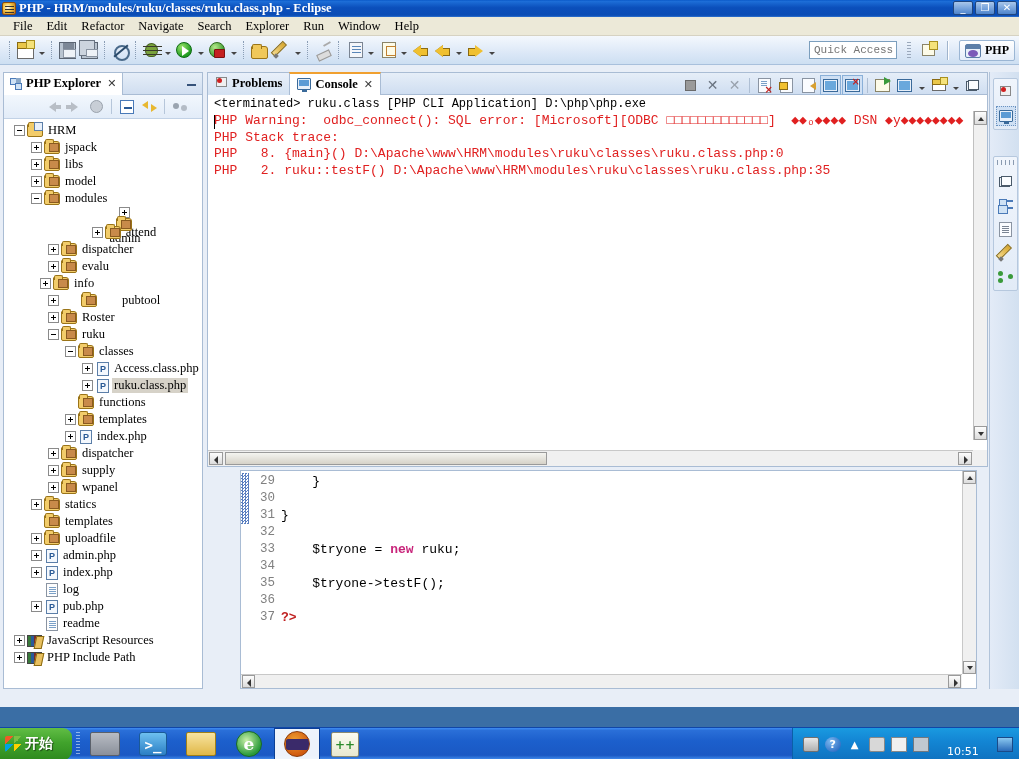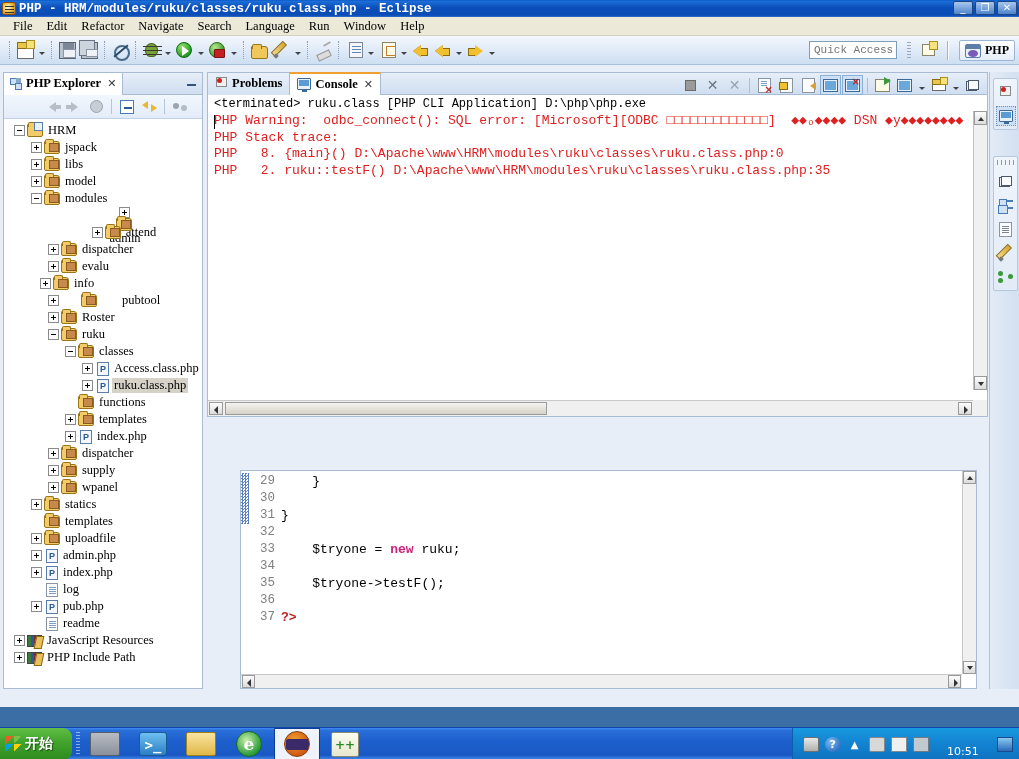--- a/index.html
+++ b/index.html
@@ -28,21 +28,21 @@
     background: radial-gradient(circle at 40% 40%, #fff 0%, #f0c040 45%, #b06820 100%);
     border: 1px solid #8a4c10; border-radius: 2px;
     position: relative; flex: none;
   }
   .title-icon::after {
     content: ""; position: absolute; left: 2px; top: 3px; width: 9px; height: 1px;
     background: #333; box-shadow: 0 3px 0 #333, 0 6px 0 #333;
   }
   .title-text {
     color: #ffffff; font-weight: bold;
-    font-family: Liberation Mono, monospace;
+    font-family: Liberation Serif, serif;
     font-size: 12.5px; letter-spacing: 0px; white-space: nowrap;
   }
   .win-btns { position: absolute; right: 2px; top: 1px; display: flex; gap: 2px; }
   .win-btn {
     width: 20px; height: 14px;
     background: linear-gradient(to bottom, #a9c6ea, #7aa5dd 50%, #4e84cc);
     border: 1px solid #20467f; border-radius: 2px;
     position: relative;
   }
   .win-btn i {
@@ -225,21 +225,21 @@
   .f-php{width:12px;height:14px;background:#f4f8fd;border:1px solid #5b7ea8;margin-left:2px;}
   .f-php::after{content:"P";position:absolute;left:0;right:0;top:-1px;text-align:center;font-family:"Liberation Sans",sans-serif;font-size:9px;color:#2a5a96;font-weight:bold;line-height:14px;}
   .f-txt{width:12px;height:14px;background:#fdfdfd;border:1px solid #8a94a2;margin-left:2px;}
   .f-txt::after{content:"";position:absolute;left:2px;top:3px;width:7px;height:1px;background:#7aa0c8;box-shadow:0 2px 0 #7aa0c8,0 4px 0 #7aa0c8,0 6px 0 #7aa0c8;}
   .f-lib{background:linear-gradient(to right,#3a7a3a 0 3px,#2a5a9a 3px 6px,#7a2a2a 6px 9px,#c8a030 9px 13px);border:1px solid #444;height:12px;width:15px;}
   .f-lib::after{content:"";position:absolute;right:-2px;top:0px;width:6px;height:11px;background:#e8c060;border:1px solid #8a6a12;transform:skewX(-12deg);}
   .tlabel{padding:0 2px;}
 
   
   .console {
-    position:absolute; left:207px; top:72px; width:781px; height:345px;
+    position:absolute; left:207px; top:72px; width:781px; height:395px;
     background:#fff; border:1px solid #a9bcd4;
   }
   .c-tabbar{
     height:22px; background:linear-gradient(to bottom,#e6eef8,#cfdef1);
     display:flex; align-items:center; position:relative; border-bottom:1px solid #a9bcd4;
   }
   .c-tab{display:flex;align-items:center;gap:4px;height:22px;padding:0 7px;
     font-family:"Liberation Serif",serif;font-size:12.5px;font-weight:bold;color:#000;}
   .c-tab.inactive{background:linear-gradient(to bottom,#e9f0fa,#d4e2f2);}
   .c-tab.active{background:#fff;border-left:1px solid #a9bcd4;border-right:1px solid #a9bcd4;border-top:2px solid #f0a030;margin-top:-1px;height:23px;}
@@ -434,21 +434,21 @@
         </div>
     </div>
   </div>
 
   <div class="menubar">
     <div class="menu-item">File</div>
     <div class="menu-item">Edit</div>
     <div class="menu-item">Refactor</div>
     <div class="menu-item">Navigate</div>
     <div class="menu-item">Search</div>
-    <div class="menu-item">Language</div>
+    <div class="menu-item">Explorer</div>
     <div class="menu-item">Run</div>
     <div class="menu-item">Window</div>
     <div class="menu-item">Help</div>
   </div>
 
   <div class="toolbar">
     <div class="tb-sep"></div>
     <div class="tb-btn">
         <span class="ic ic-new"></span>
       </div>

